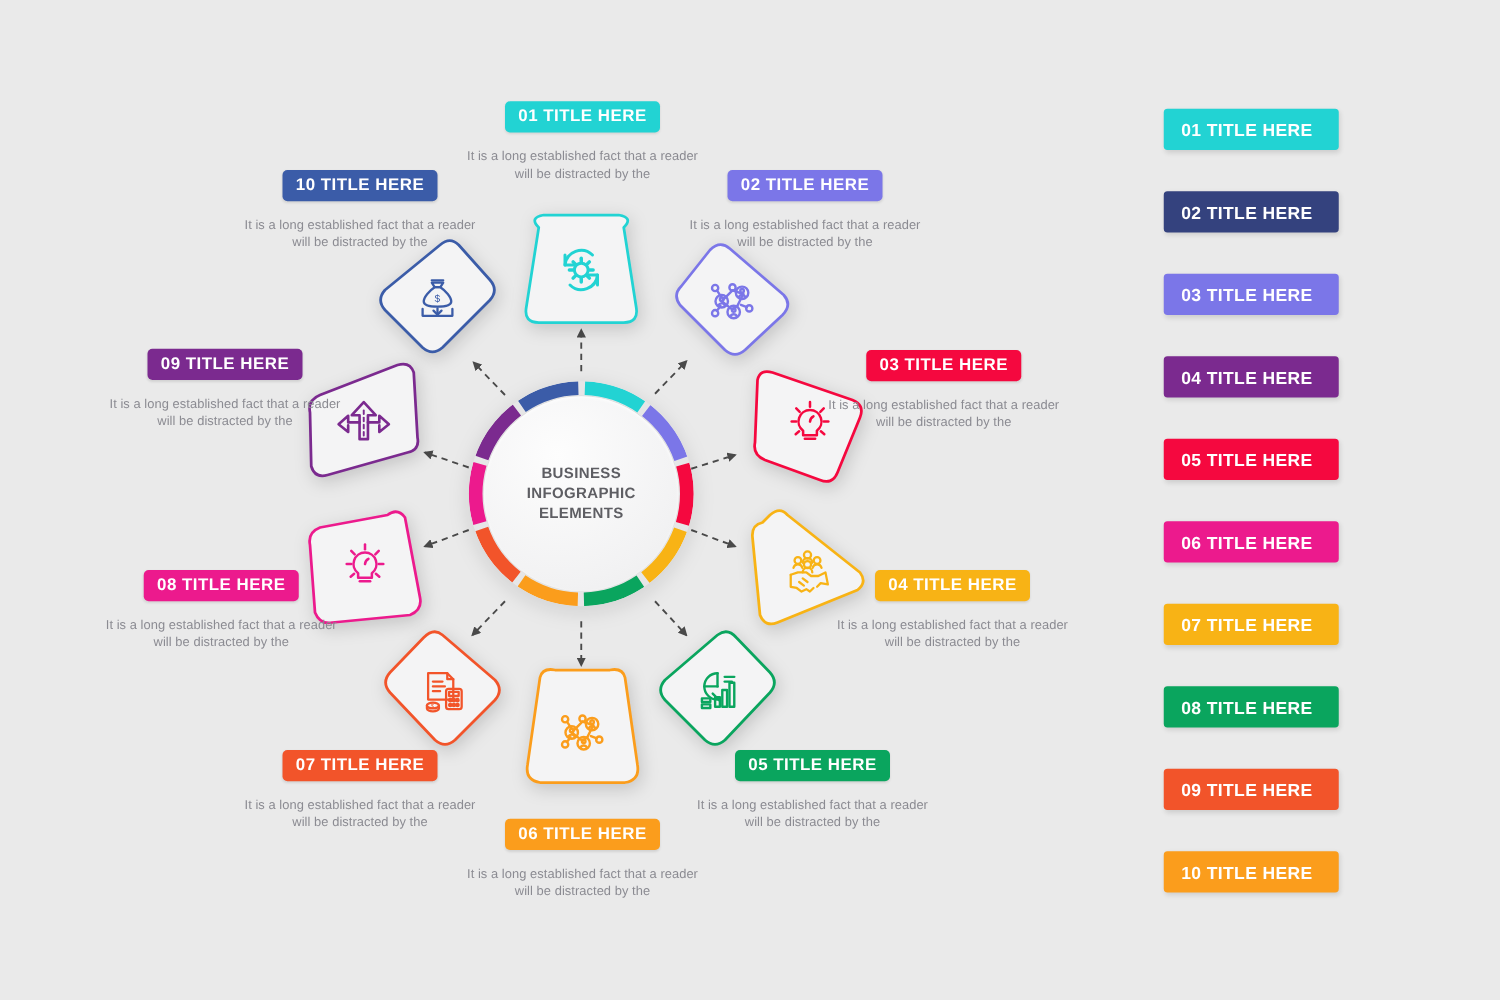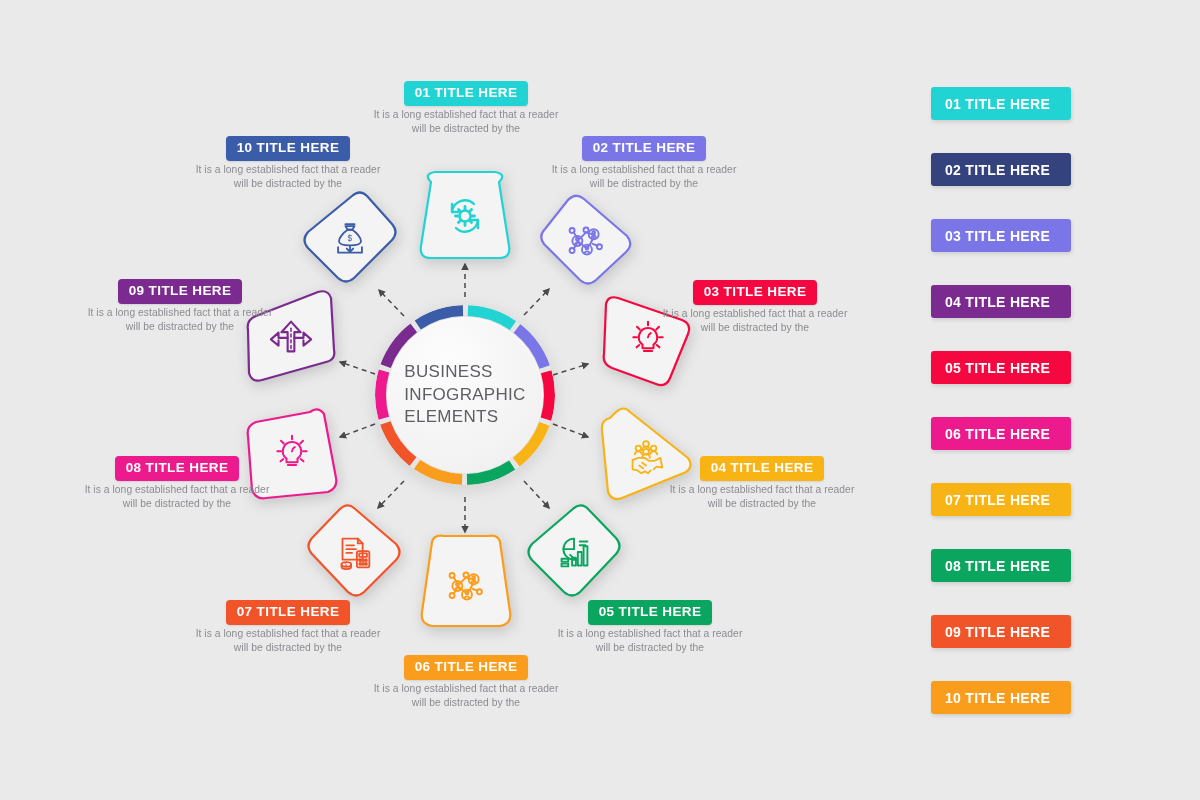--- a/index.html
+++ b/index.html
@@ -27,21 +27,21 @@
     border-radius: 4px;
     color: #ffffff;
     font-size: 13.5px;
     font-weight: bold;
     letter-spacing: .4px;
     line-height: 1;
     white-space: nowrap;
     box-shadow: 0 1px 2px rgba(0,0,0,.10);
   }
   .desc {
-    margin-top: 2px;
+    margin-top: 13px;
     font-size: 10.3px;
     line-height: 1.42;
     color: #8b8b92;
     text-align: center;
     letter-spacing: .05px;
   }
 
   
   #center-wrap {
     position: absolute;
@@ -56,24 +56,24 @@
   #center-disc {
     position: absolute;
     left: 12px; top: 12px;
     width: 156px; height: 156px;
     border-radius: 50%;
     background: radial-gradient(circle at 38% 30%, #fdfdfd 0%, #f2f2f3 70%, #ececed 100%);
     box-shadow: inset 0 1px 3px rgba(255,255,255,.9);
     display: flex; align-items: center; justify-content: center;
   }
   #center-text {
-    font-size: 17px;
-    font-weight: normal;
+    font-size: 12px;
+    font-weight: bold;
     color: #5e5e63;
-    text-align: left;
+    text-align: center;
     line-height: 1.32;
     letter-spacing: .3px;
   }
 
   
   .petal {
     position: absolute;
     width: 96px; height: 96px;
     filter: drop-shadow(2px 4px 7px rgba(0,0,0,.16));
   }

